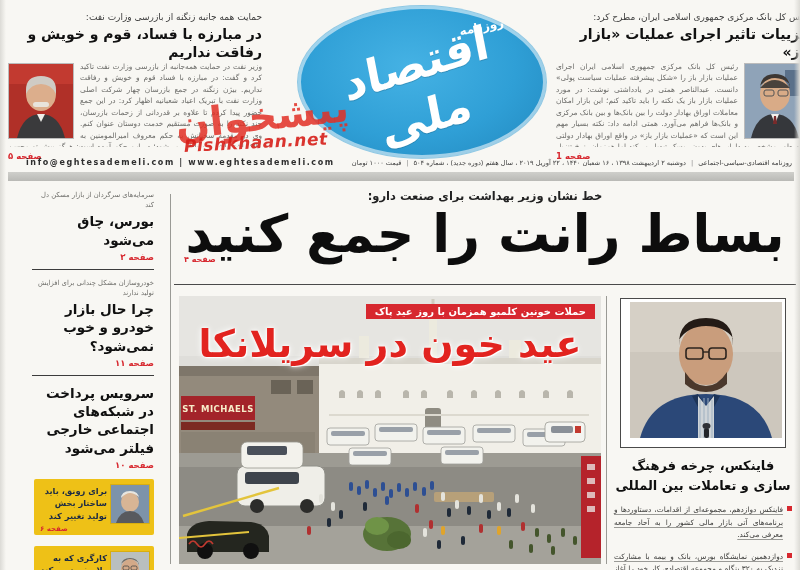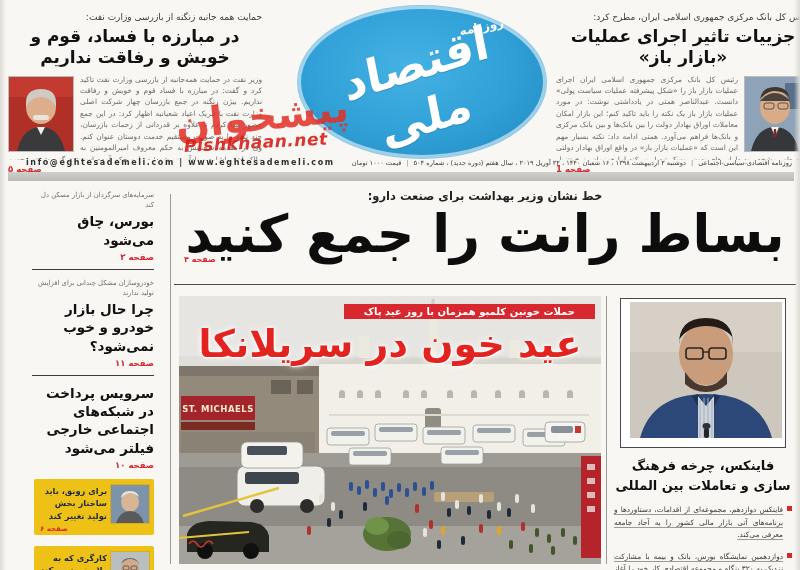--- a/index.html
+++ b/index.html
@@ -7,22 +7,22 @@
         font-family:"DejaVu Sans",sans-serif;margin:0 auto;}
   .page::before,.page::after{content:"";position:absolute;top:0;bottom:0;width:6px;z-index:50;}
   .page::before{left:0;background:linear-gradient(90deg,#dcdbd6,rgba(248,247,243,0));}
   .page::after{right:0;background:linear-gradient(-90deg,#dcdbd6,rgba(248,247,243,0));}
 
   .rtl{direction:rtl;}
 
   
   .top-art{position:absolute;top:12px;width:254px;}
   .top-art .kicker{font-size:9px;color:#3a3a3a;text-align:right;margin-bottom:4px;}
-  .top-art .headline{font-size:17px;font-weight:bold;color:#111;text-align:center;
-                     line-height:1.25;margin-bottom:5px;cursor:pointer;}
+  .top-art .headline{font-size:14px;font-weight:bold;color:#111;text-align:right;
+                     line-height:1.25;cursor:pointer;}
   .top-art .body{font-size:7.4px;color:#6b6b68;text-align:justify;line-height:1.55;
                  height:86px;overflow:hidden;}
   .top-art .photo{float:left;width:64px;height:74px;margin:2px 6px 2px 0;border:1px solid #bbb;}
   .page-link{font-size:8.5px;font-weight:bold;color:#d7282f;cursor:pointer;}
   .top-art .page-link{display:block;margin-top:4px;text-align:left;}
 
   
   .masthead{position:absolute;left:298px;top:6px;width:248px;height:152px;}
   .oval{position:absolute;inset:0;background:radial-gradient(ellipse at 45% 40%,#45b2e4 0%,#2f9fd6 55%,#2187bd 100%);
         border-radius:50%;box-shadow:inset 0 0 0 3px rgba(255,255,255,.55), 0 0 0 1px #8fc8e4;}
@@ -70,21 +70,21 @@
         padding:6px 5px 12px 5px;margin-bottom:11px;cursor:pointer;}
   .ybox .txt{font-size:8.3px;font-weight:bold;color:#1b2a45;text-align:right;line-height:1.5;
              padding-right:42px;direction:rtl;}
   .ybox .photo{position:absolute;right:4px;top:5px;width:38px;height:38px;border:1px solid #d8ae10;}
   .ybox .page-link{position:absolute;left:6px;bottom:2px;font-size:7px;}
 
   
   .photo-story{position:absolute;left:179px;top:296px;width:422px;height:268px;}
   .scene{position:absolute;inset:0;}
   .ps-tag{position:absolute;right:6px;top:8px;background:#d7282f;color:#fff;font-size:10px;
-          font-weight:bold;padding:2px 20px;direction:rtl;}
+          font-weight:bold;padding:2px 9px;direction:rtl;}
   .ps-headline{position:absolute;left:0;right:0;top:26px;text-align:center;font-size:38px;
                font-weight:bold;color:#e2231f;direction:rtl;cursor:pointer;
                text-shadow:0 0 7px #fff,0 0 3px #fff,1px 1px 0 rgba(255,255,255,.9);}
 
   
   .rcol{position:absolute;left:614px;top:298px;width:178px;}
   .rcol .frame{width:158px;height:142px;margin:0 auto;background:#fff;border:1px solid #4a4a4a;
                padding:3px;}
   .rcol .headline{font-size:13px;font-weight:bold;color:#0f0f0f;text-align:center;line-height:1.5;
                   margin-top:8px;cursor:pointer;}

